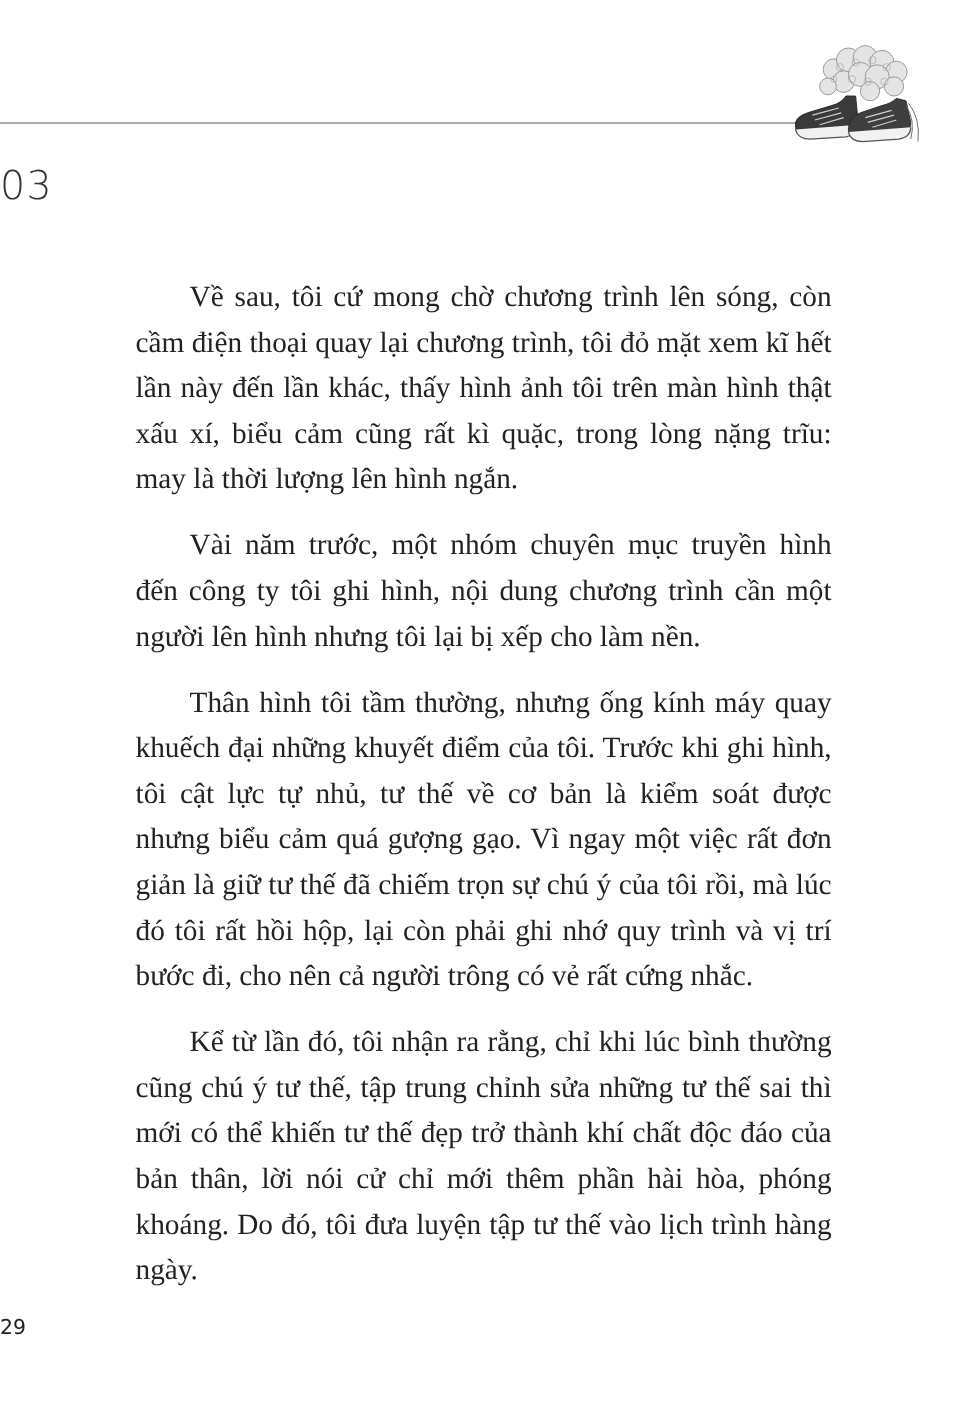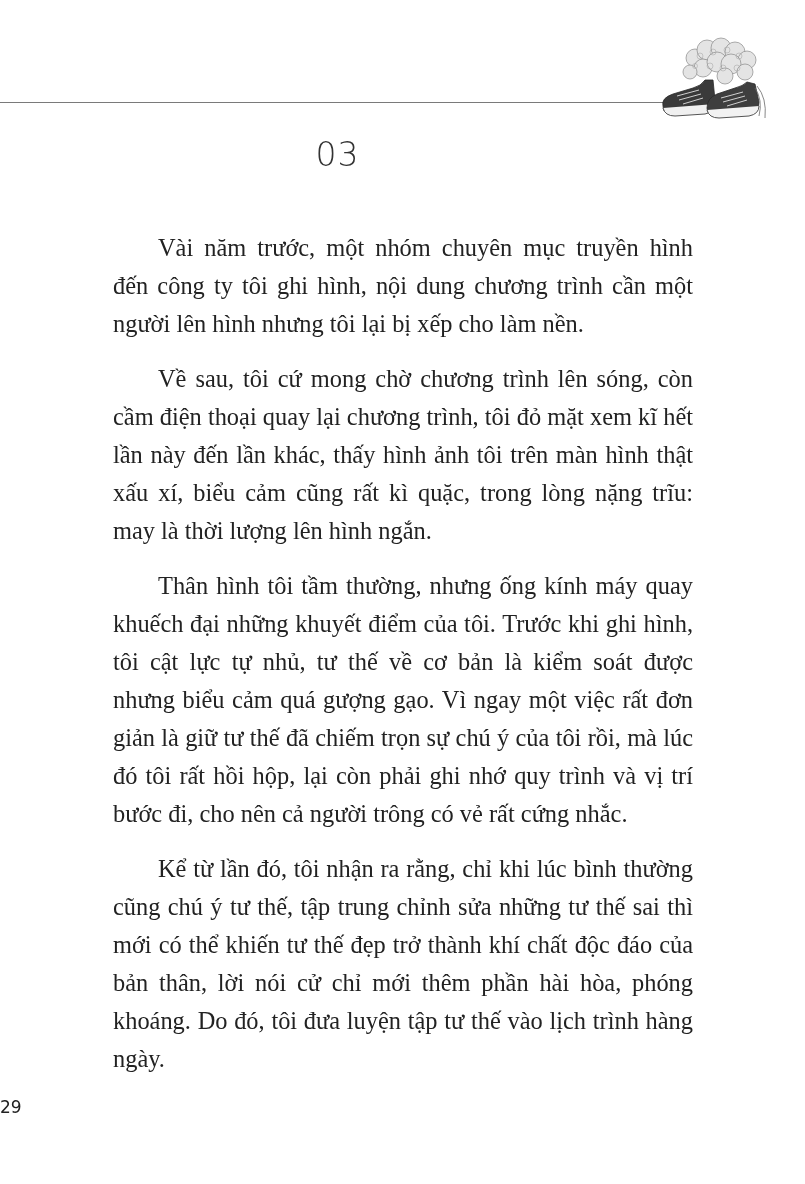--- a/index.html
+++ b/index.html
@@ -28,21 +28,20 @@
       left: 655px;
       top: 28px;
       width: 120px;
       height: 92px;
     }
     .chapter-number {
       position: absolute;
       left: 0;
       top: 135px;
       width: 675px;
-      text-align: center;
       font-family: "DejaVu Sans", sans-serif;
       font-weight: 300;
       font-size: 33px;
       letter-spacing: 1px;
       color: #333333;
     }
     .body-text {
       position: absolute;
       left: 113px;
       top: 229px;
@@ -106,19 +105,19 @@
     <path d="M52 82 Q54 90 64 90 L94 88 Q104 86 104 78" fill="#f2f2f2" stroke="#555" stroke-width="1"></path>
     <path d="M66 70 L88 64 M68 74 L90 68 M72 78 L92 72" stroke="#d0d0d0" stroke-width="1"></path>
 
     <path d="M100 60 Q108 72 104 88 M102 58 Q112 70 110 90" fill="none" stroke="#6a6a6a" stroke-width="0.8"></path>
   </svg>
 </div>
 
 <div class="chapter-number">03</div>
 
 <div class="body-text">
+  <p>Về sau, tôi cứ mong chờ chương trình lên sóng, còn cầm điện thoại quay lại chương trình, tôi đỏ mặt xem kĩ hết lần này đến lần khác, thấy hình ảnh tôi trên màn hình thật xấu xí, biểu cảm cũng rất kì quặc, trong lòng nặng trĩu: may là thời lượng lên hình ngắn.</p>
   <p>Vài năm trước, một nhóm chuyên mục truyền hình đến công ty tôi ghi hình, nội dung chương trình cần một người lên hình nhưng tôi lại bị xếp cho làm nền.</p>
-  <p>Về sau, tôi cứ mong chờ chương trình lên sóng, còn cầm điện thoại quay lại chương trình, tôi đỏ mặt xem kĩ hết lần này đến lần khác, thấy hình ảnh tôi trên màn hình thật xấu xí, biểu cảm cũng rất kì quặc, trong lòng nặng trĩu: may là thời lượng lên hình ngắn.</p>
   <p>Thân hình tôi tầm thường, nhưng ống kính máy quay khuếch đại những khuyết điểm của tôi. Trước khi ghi hình, tôi cật lực tự nhủ, tư thế về cơ bản là kiểm soát được nhưng biểu cảm quá gượng gạo. Vì ngay một việc rất đơn giản là giữ tư thế đã chiếm trọn sự chú ý của tôi rồi, mà lúc đó tôi rất hồi hộp, lại còn phải ghi nhớ quy trình và vị trí bước đi, cho nên cả người trông có vẻ rất cứng nhắc.</p>
   <p>Kể từ lần đó, tôi nhận ra rằng, chỉ khi lúc bình thường cũng chú ý tư thế, tập trung chỉnh sửa những tư thế sai thì mới có thể khiến tư thế đẹp trở thành khí chất độc đáo của bản thân, lời nói cử chỉ mới thêm phần hài hòa, phóng khoáng. Do đó, tôi đưa luyện tập tư thế vào lịch trình hàng ngày.</p>
 </div>
 
 <div class="page-number">29</div>
 
 </body></html>

